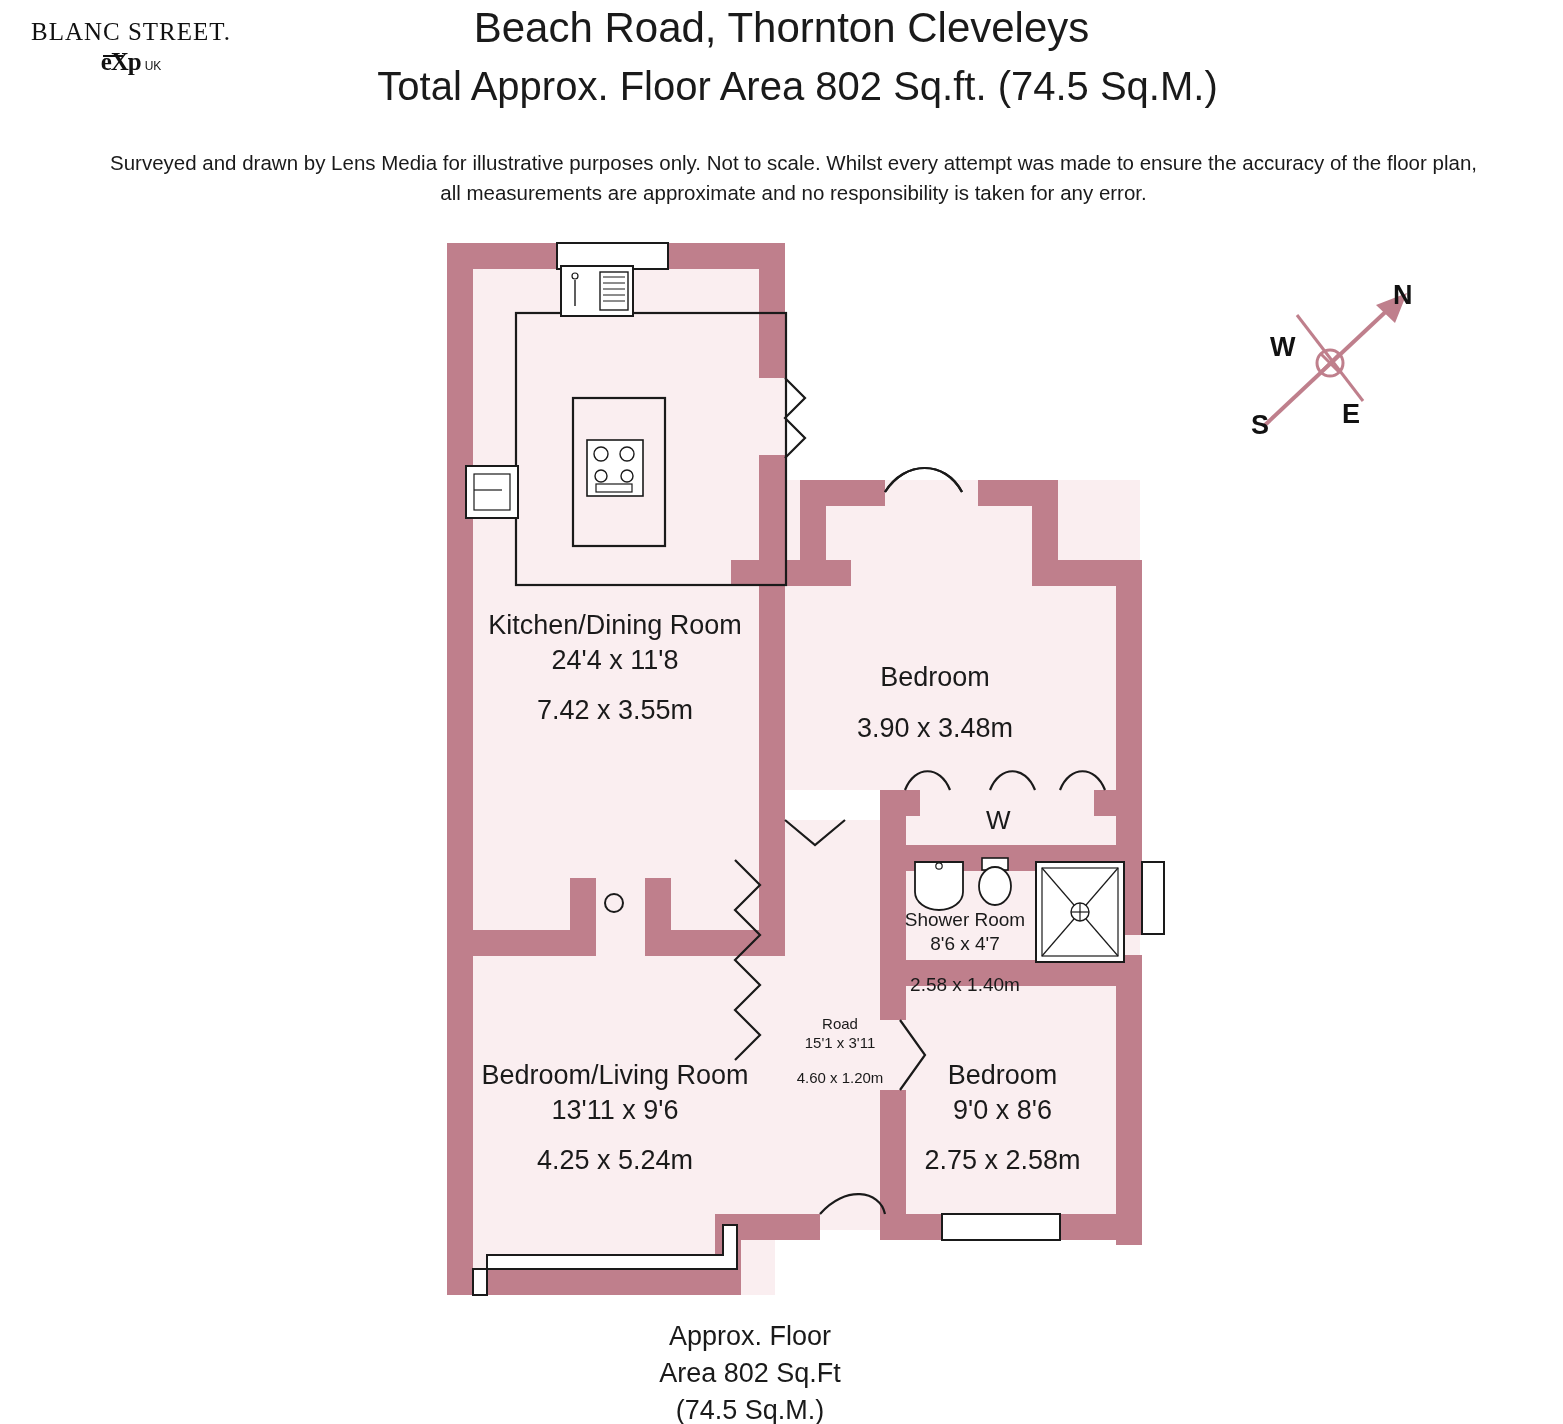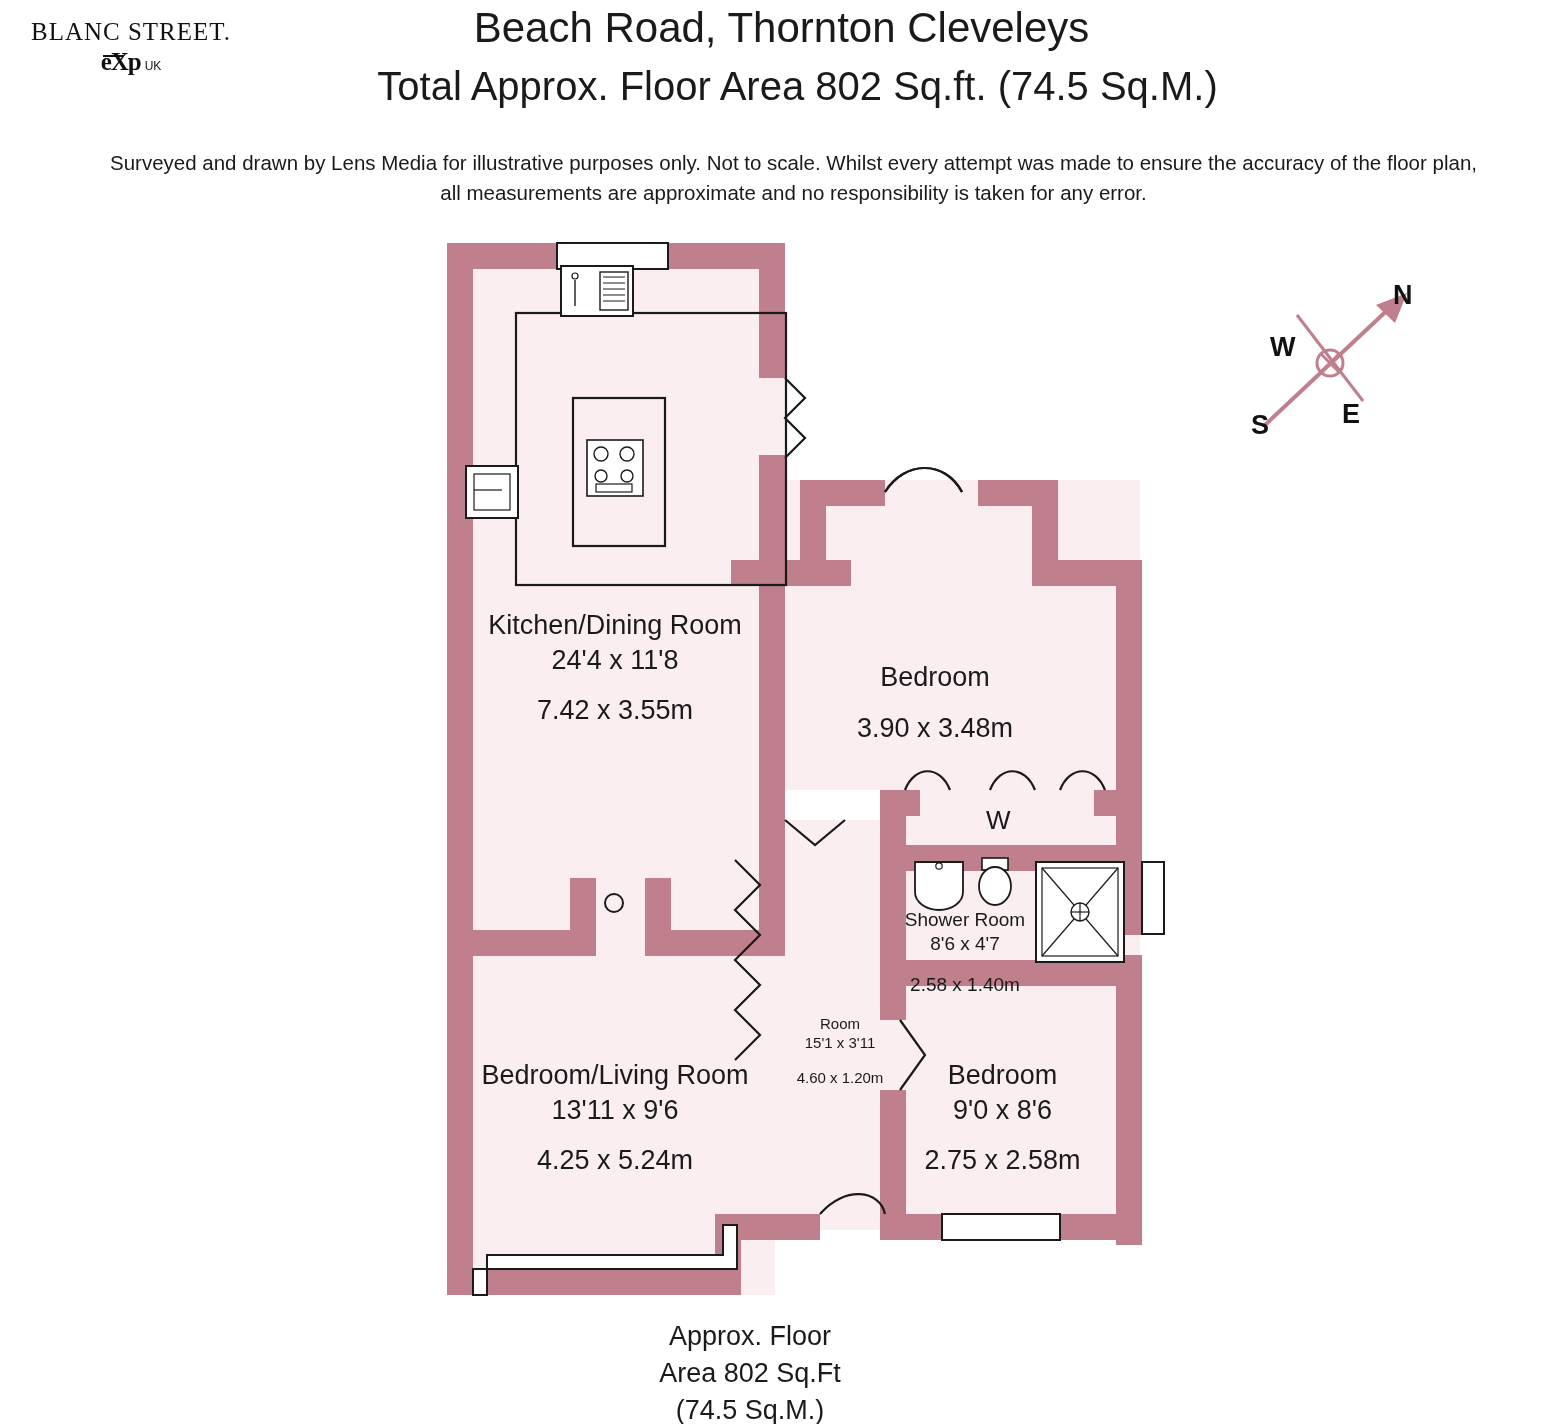--- a/index.html
+++ b/index.html
@@ -338,21 +338,21 @@
 
 <div class="w-label" style="left:986px; top:805px;">W</div>
 
 <div class="room-label small" style="left:880px; top:908px; width:170px;">
   <div class="nm">Shower Room</div>
   <div class="d1">8'6 x 4'7</div>
   <div class="d2">2.58 x 1.40m</div>
 </div>
 
 <div class="room-label tiny" style="left:760px; top:1014px; width:160px;">
-  <div class="nm">Room</div>
+  <div class="nm">Road</div>
   <div class="d1">15'1 x 3'11</div>
   <div class="d2">4.60 x 1.20m</div>
 </div>
 
 <div class="room-label" style="left:430px; top:1058px; width:370px;">
   <div class="nm">Bedroom/Living Room</div>
   <div class="d1">13'11 x 9'6</div>
   <div class="d2">4.25 x 5.24m</div>
 </div>
 

